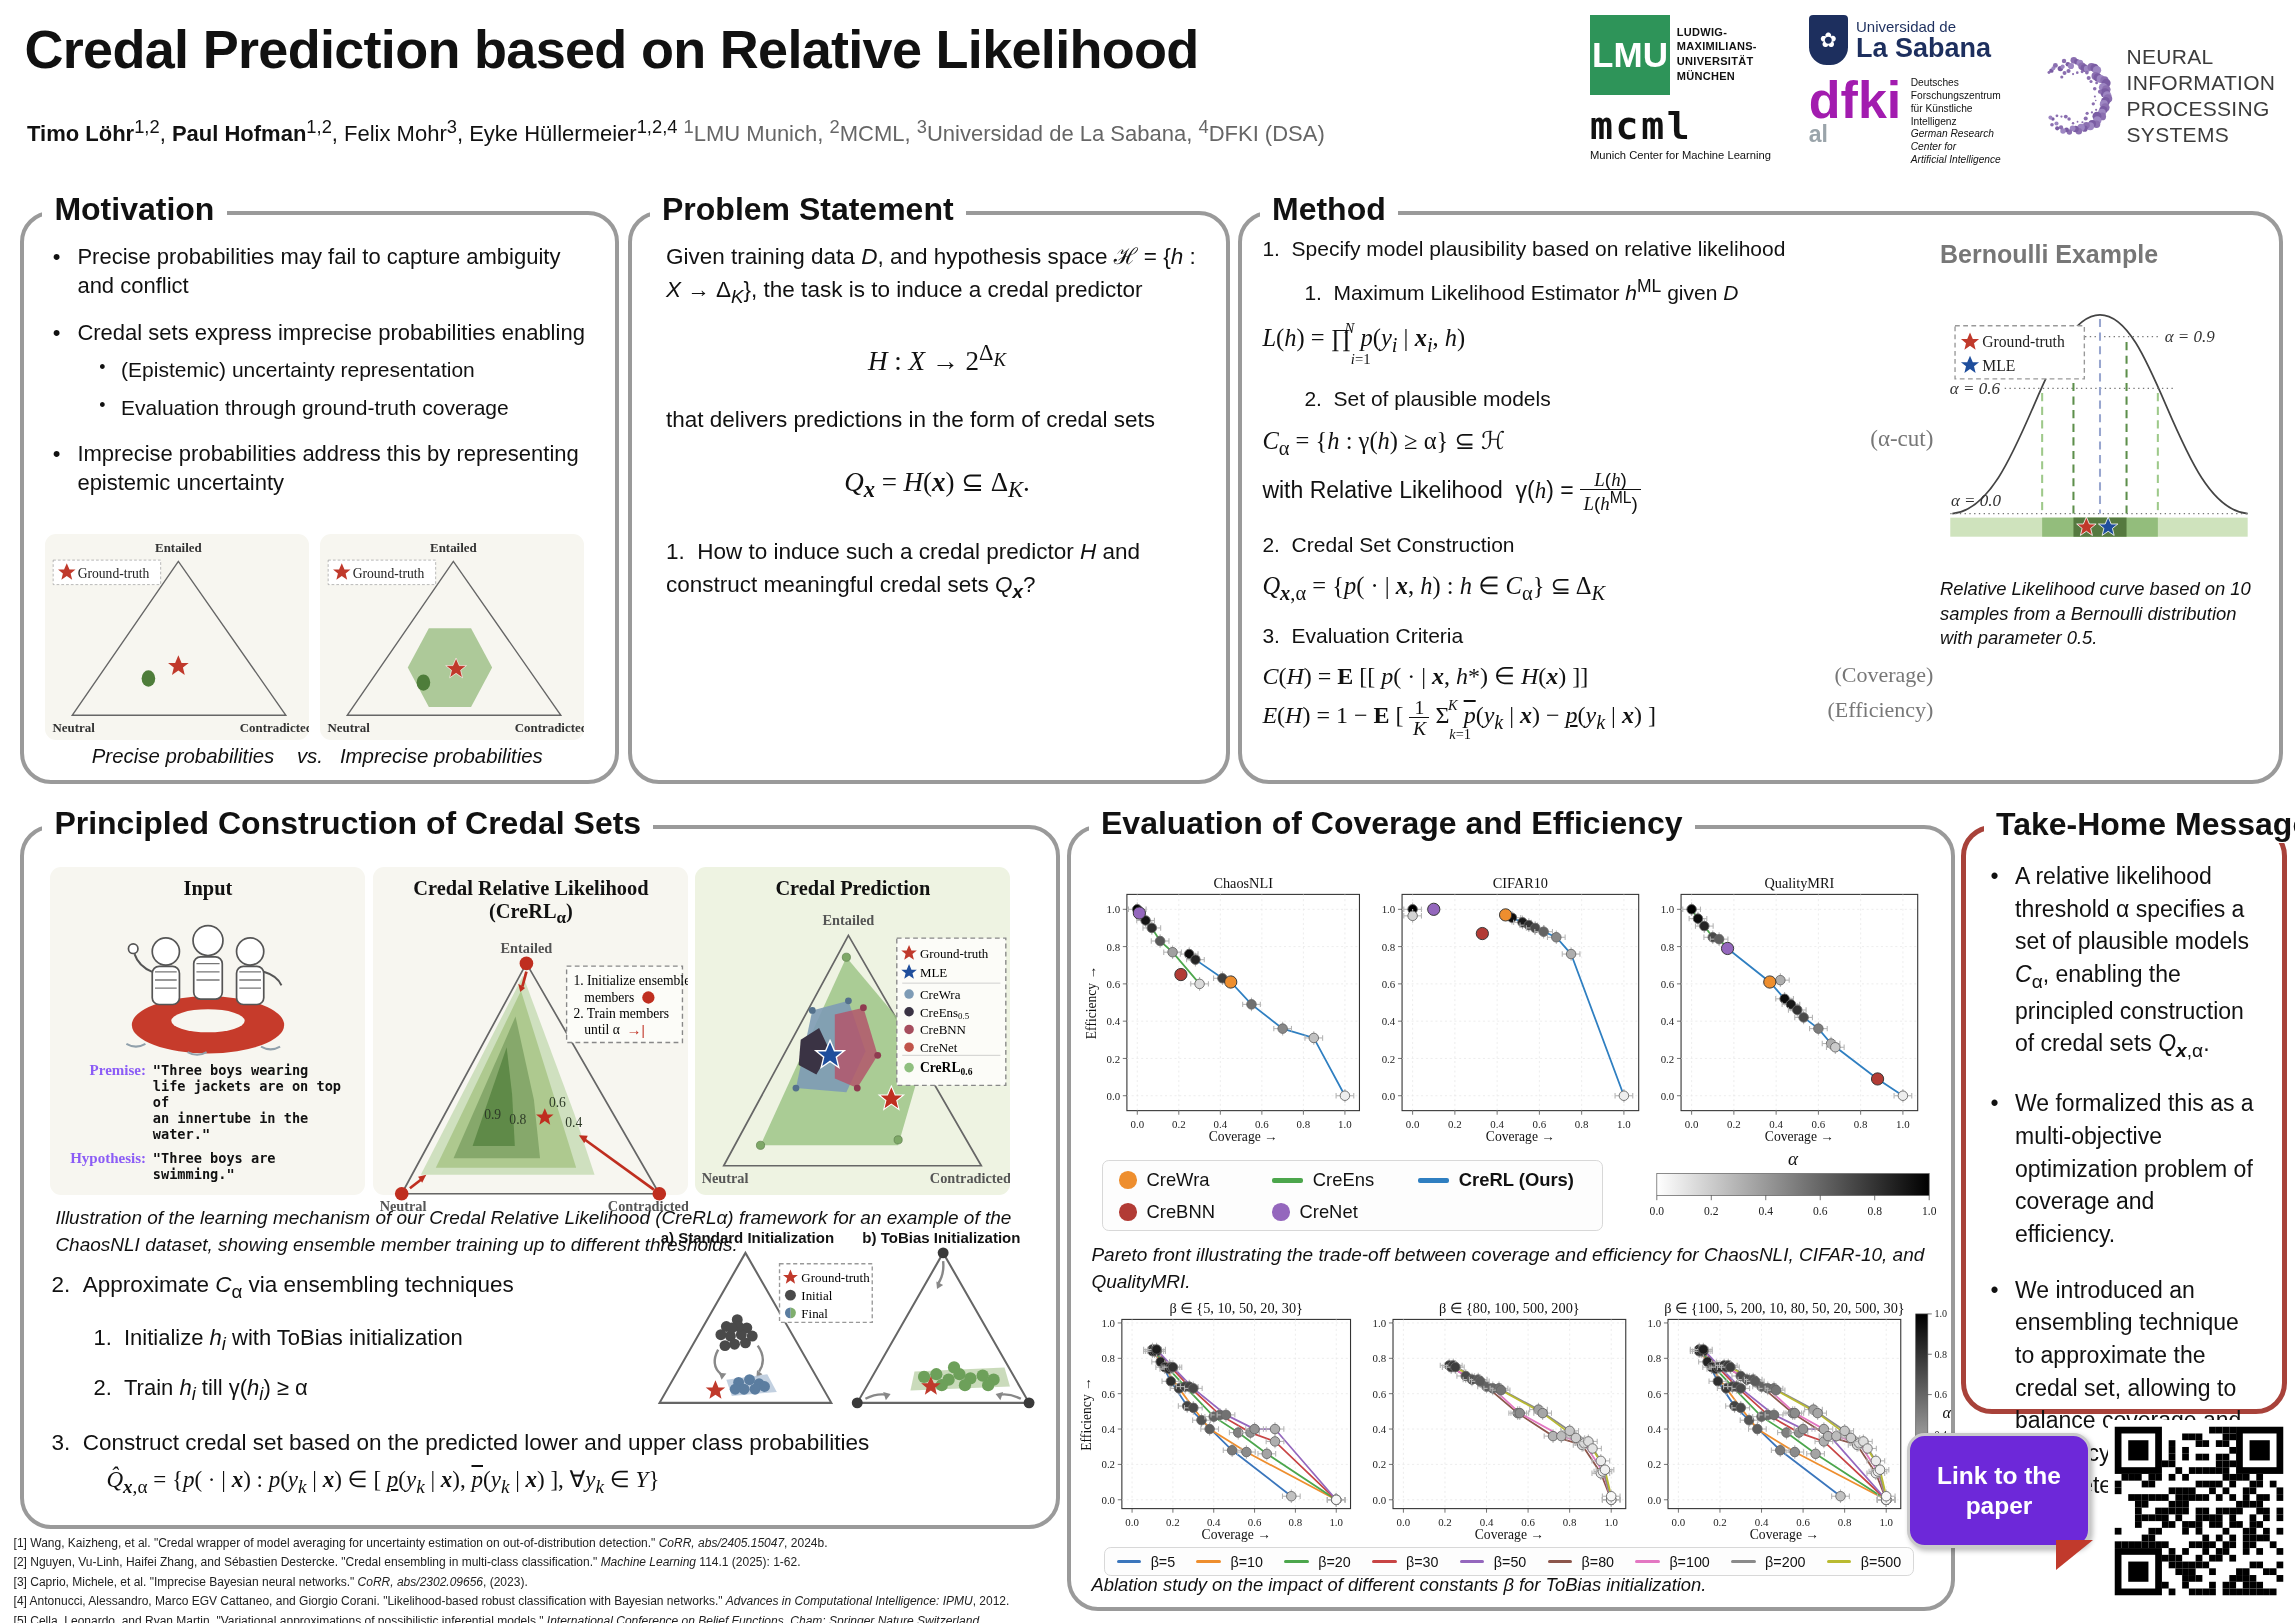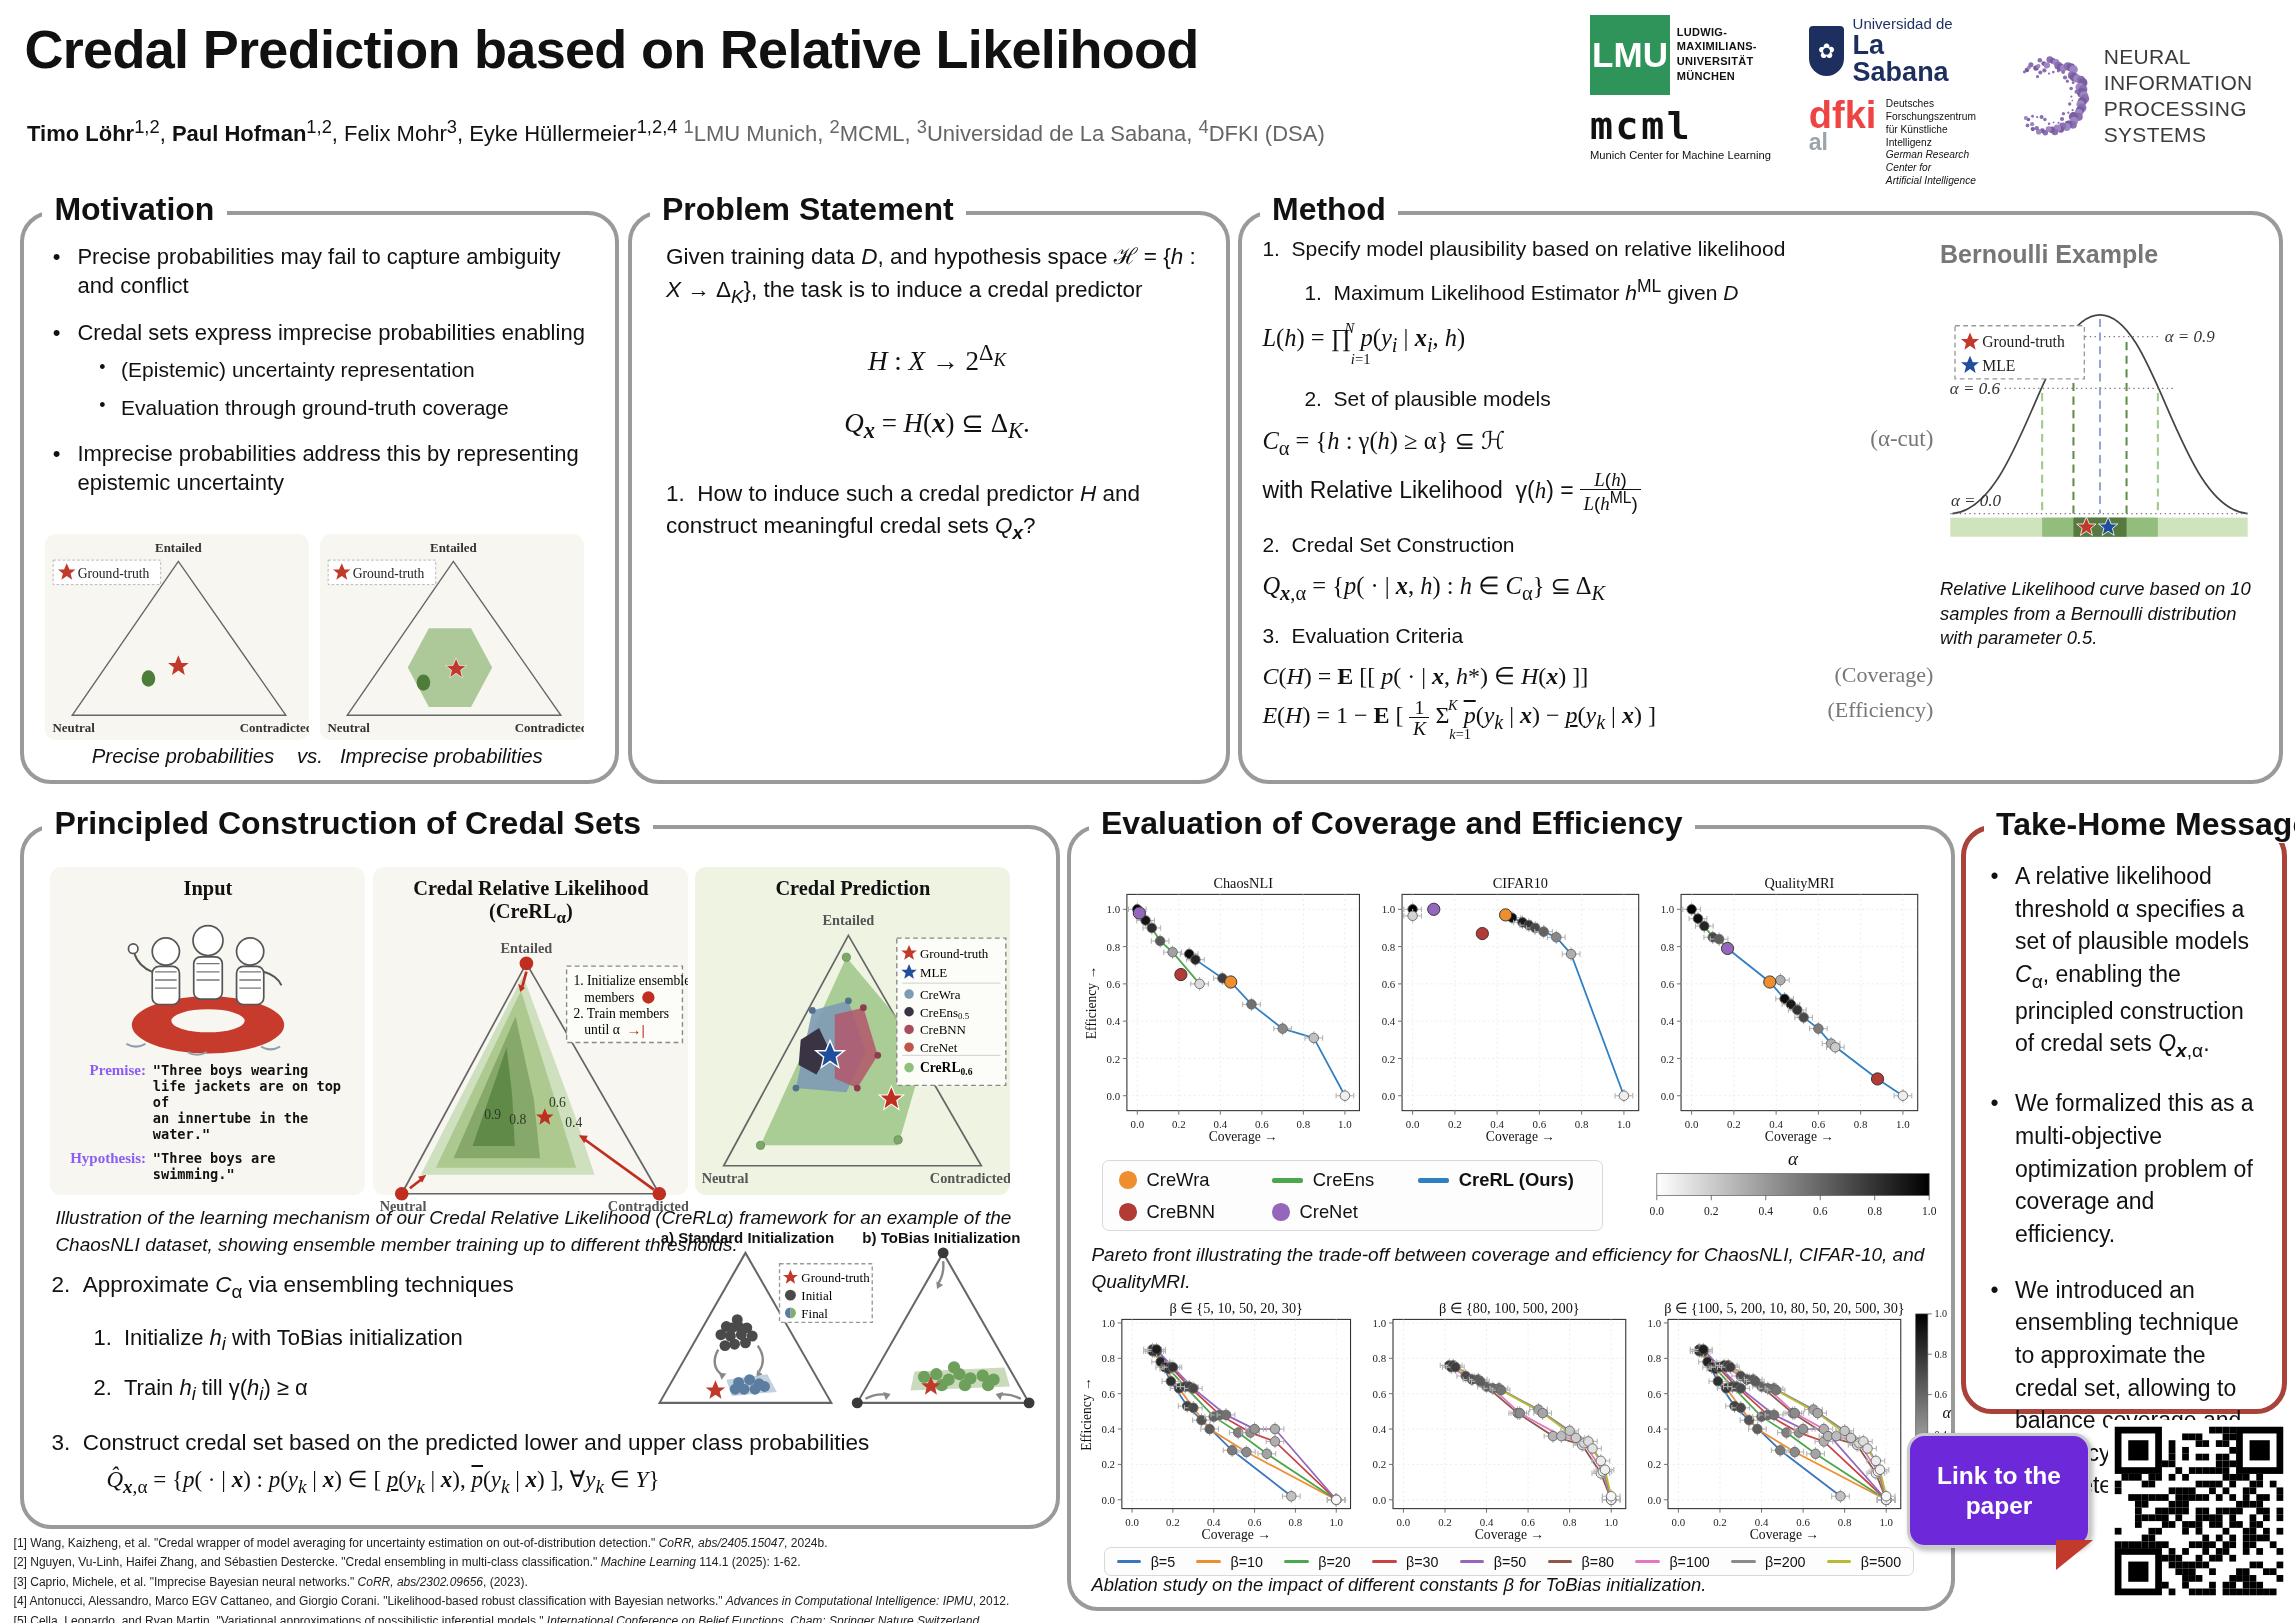--- a/index.html
+++ b/index.html
@@ -44,21 +44,21 @@
   .bubble-tail{position:absolute;width:0;height:0;border-left:37px solid #c13a2c;border-bottom:30px solid transparent;}
   .logo-col{display:flex;flex-direction:column;gap:12.3px;}
   .lmu-row{display:flex;gap:6.8px;align-items:flex-start;}
   .lmu-box{width:80px;height:80px;background:#2e9459;color:#fff;font-weight:bold;font-size:35px;display:flex;align-items:center;justify-content:center;}
   .lmu-text{font-size:11px;font-weight:bold;letter-spacing:0.3px;line-height:1.35;padding-top:9.5px;}
   .mcml{font-family:"DejaVu Sans Mono",monospace;font-weight:bold;font-size:38px;letter-spacing:2.7px;line-height:1;}
   .mcml-sub{font-size:11.2px;margin-top:4.1px;}
   .shield{width:39px;height:50px;background:#1d2f5e;border-radius:4.1px 4.1px 17.7px 17.7px;display:flex;align-items:center;justify-content:center;color:#fff;font-size:20.4px;}
   .sab-top{font-size:15px;color:#1d2f5e;}
   .sab-main{font-size:27px;font-weight:bold;color:#1d2f5e;line-height:1;}
-  .dfki{font-size:38px;font-weight:bold;color:#ef4444;line-height:.9;}
+  .dfki{font-size:52px;font-weight:bold;color:#a21caf;line-height:.9;}
   .dfki-al{font-size:23px;color:#9aa4aa;font-weight:bold;line-height:.9;}
   .dfki-text{font-size:10.2px;line-height:1.25;}
   .dfki-text .it{font-style:italic;}
   .neurips-text{font-size:21px;color:#3c3c3c;letter-spacing:0.3px;line-height:1.25;}
   svg text{font-family:"Liberation Serif",serif;}
   .chart-row{display:flex;gap:4.1px;align-items:flex-start;}
 </style>
 </head>
 <body>
 
@@ -226,20 +226,21 @@
   <div class="abs caption" style="left:20.4px;top:530px;width:545px;font-size:20.4px;text-align:center;">
     <span>Precise probabilities</span>&nbsp;&nbsp;&nbsp;&nbsp;<span>vs.</span>&nbsp;&nbsp;&nbsp;<span>Imprecise probabilities</span>
   </div>
 </div>
 
 <div class="panel" style="left:628px;top:211px;width:594px;height:565px;">
   <div class="panel-title">Problem Statement</div>
   <div class="abs" style="left:34px;top:26px;width:542px;">
     <div style="font-size:22.5px;line-height:1.45;">Given training data <i>D</i>, and hypothesis space ℋ = {<i>h</i> : <i>X</i> → Δ<sub><i>K</i></sub>}, the task is to induce a credal predictor</div>
     <div class="formula" style="text-align:center;font-size:27px;margin:31px 0 27px 0;"><i>H</i> : <i>X</i> → 2<sup>Δ<sub><i>K</i></sub></sup></div>
+    <div style="font-size:22.5px;line-height:1.4;">that delivers predictions in the form of credal sets</div>
     <div class="formula" style="text-align:center;font-size:27px;margin:30px 0 33px 0;"><i>Q</i><sub><b><i>x</i></b></sub> = <i>H</i>(<b><i>x</i></b>) ⊆ Δ<sub><i>K</i></sub>.</div>
     <div style="font-size:22.5px;line-height:1.45;margin-bottom:23px;">1.&nbsp;&nbsp;How to induce such a credal predictor <i>H</i> and construct meaningful credal sets <i>Q</i><sub><b><i>x</i></b></sub>?</div>
   </div>
 </div>
 
 <div class="panel" style="left:1238px;top:211px;width:1037px;height:565px;">
   <div class="panel-title">Method</div>
   <div class="abs" style="left:20.4px;top:20.4px;width:671px;">
     <div class="numline">1.&nbsp;&nbsp;Specify model plausibility based on relative likelihood</div>
     <div class="numline ind1">1.&nbsp;&nbsp;Maximum Likelihood Estimator <i>h</i><sup>ML</sup> given <i>D</i></div>

